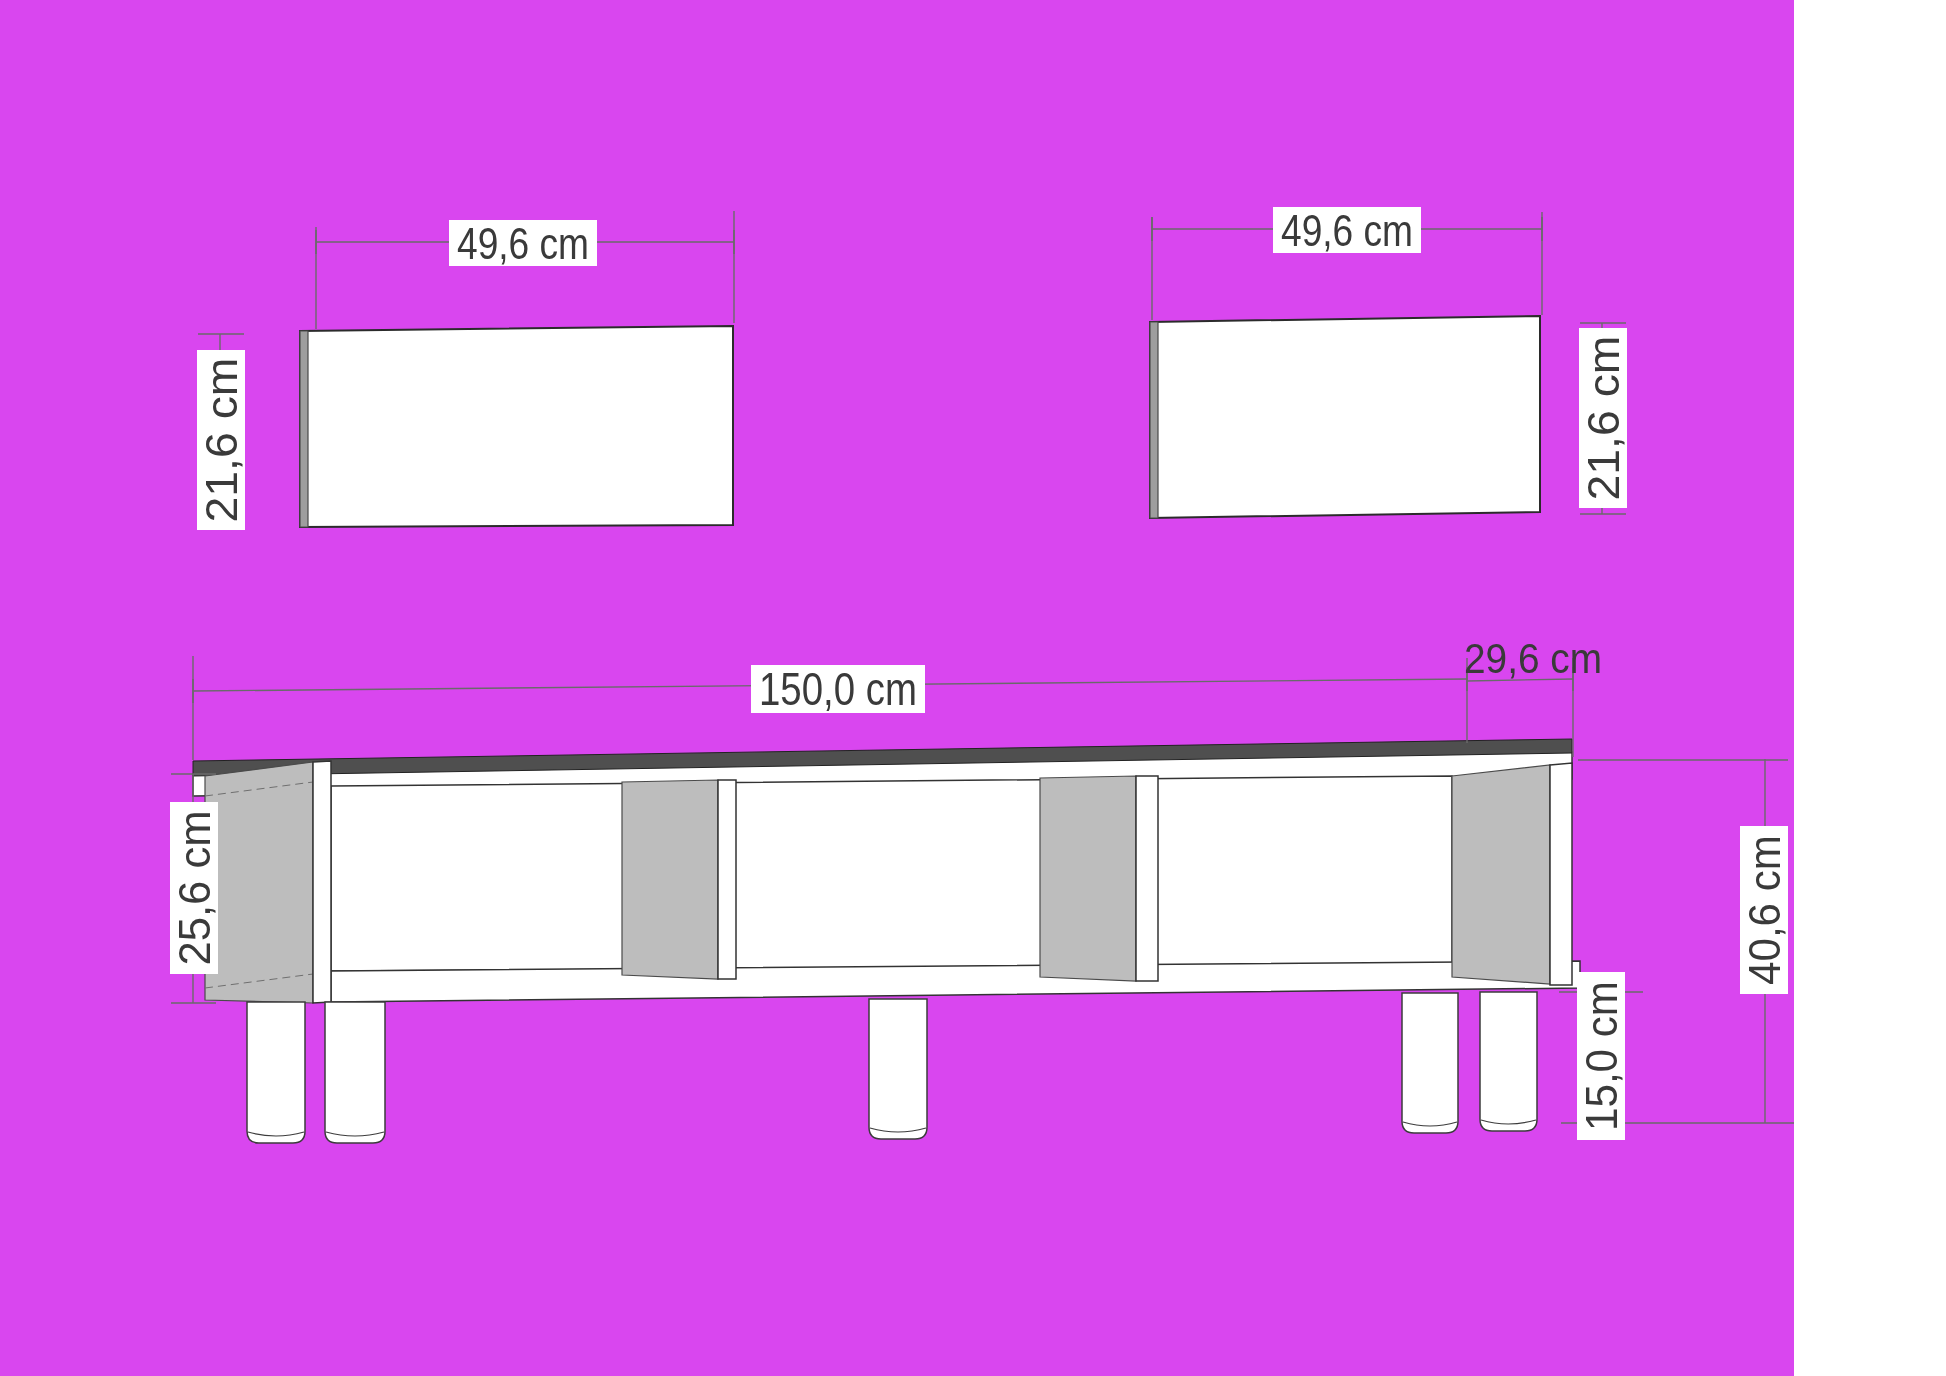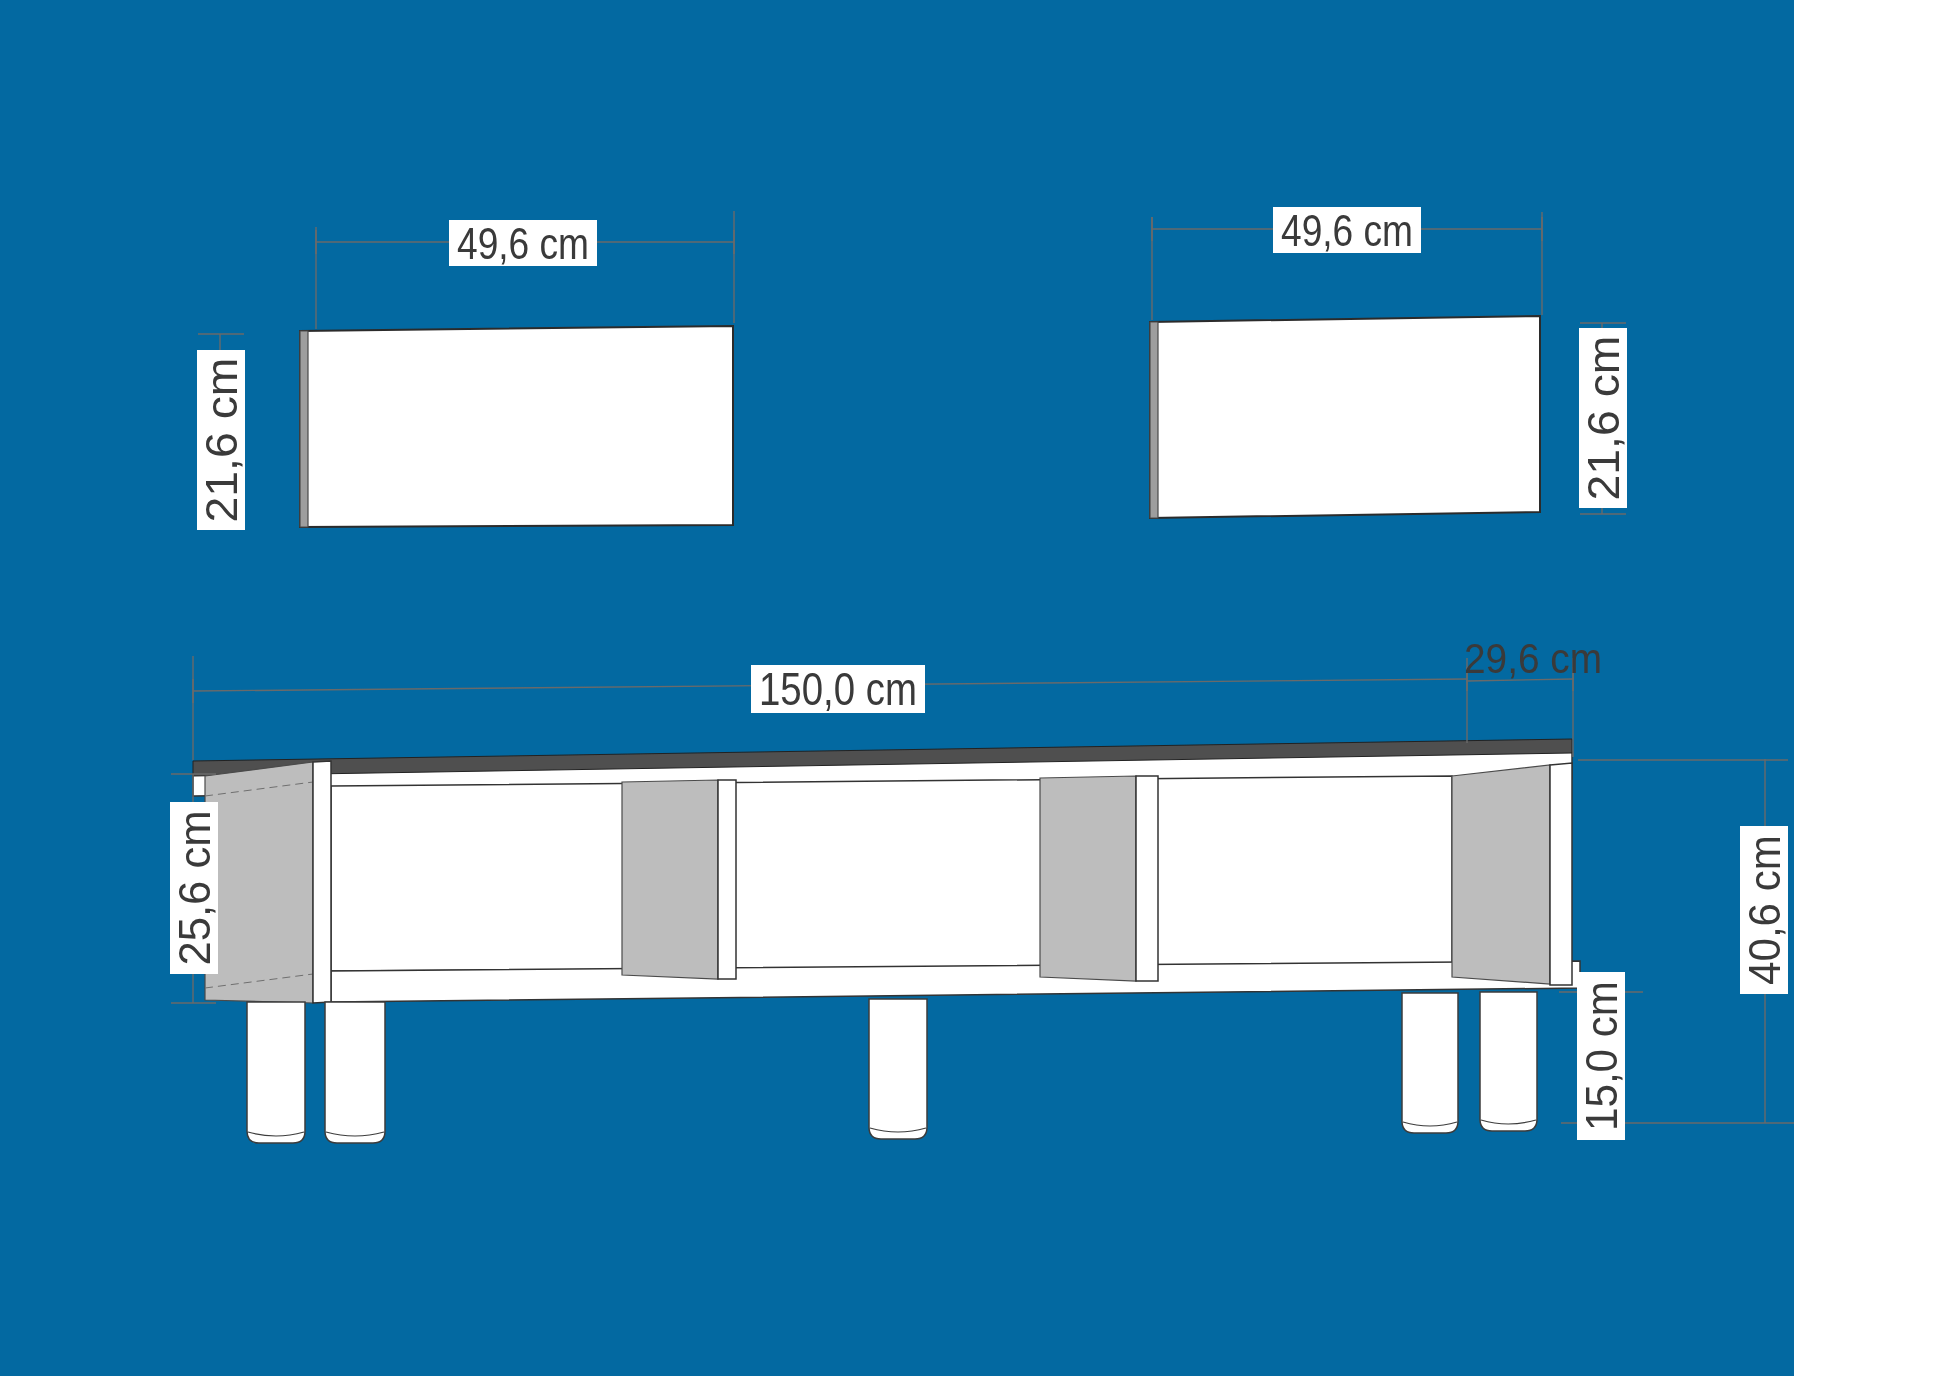--- a/index.html
+++ b/index.html
@@ -1,16 +1,16 @@
 <!DOCTYPE html>
 <html><head>
 <meta charset="utf-8">
 <style>
   html,body{margin:0;padding:0;background:#ffffff;}
-  .page{width:1794px;height:1376px;background:#0369a1;position:relative;overflow:hidden;}
+  .page{width:1794px;height:1376px;background:#d946ef;position:relative;overflow:hidden;}
   svg{display:block;}
   .dim{stroke:#6a6a6a;stroke-width:1.4;fill:none;}
   .dimdash{stroke:#6a6a6a;stroke-width:1.6;fill:none;}
   .edgeline{stroke:#2b2b2b;stroke-width:2;fill:#ffffff;}
   .thinline{stroke:#333333;stroke-width:1.5;fill:#ffffff;}
   .grayface{stroke:#4a4a4a;stroke-width:1.2;}
   .dashline{stroke:#6f6f6f;stroke-width:1;fill:none;stroke-dasharray:8 5;}
   .legline{stroke:#3c3c3c;stroke-width:1.5;fill:#ffffff;}
   .capline{stroke:#3c3c3c;stroke-width:1.2;fill:none;}
   .dimlabel{font-family:"Liberation Sans","DejaVu Sans",sans-serif;fill:#3a3a3a;}

